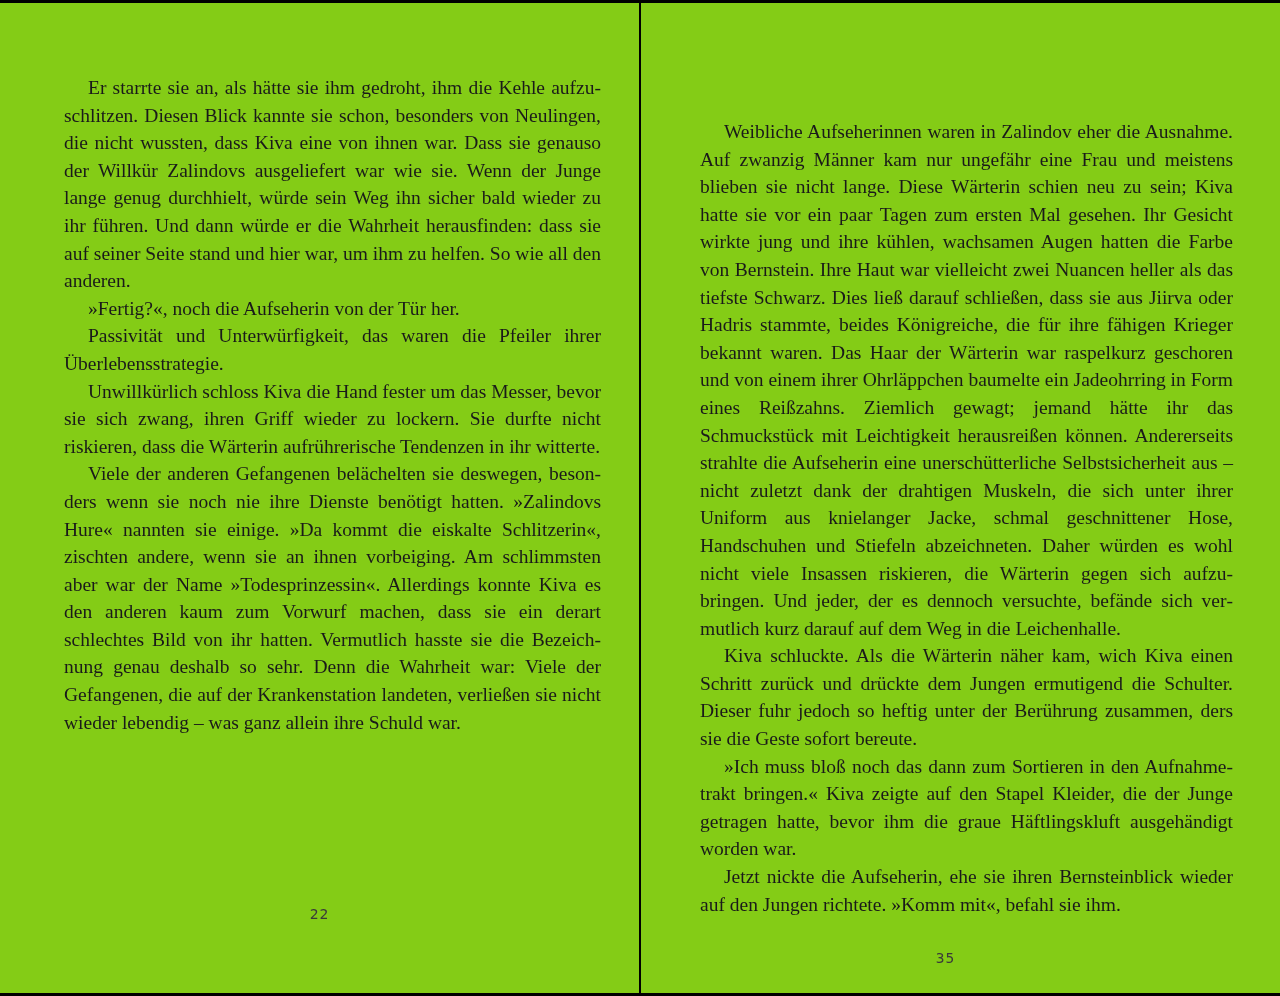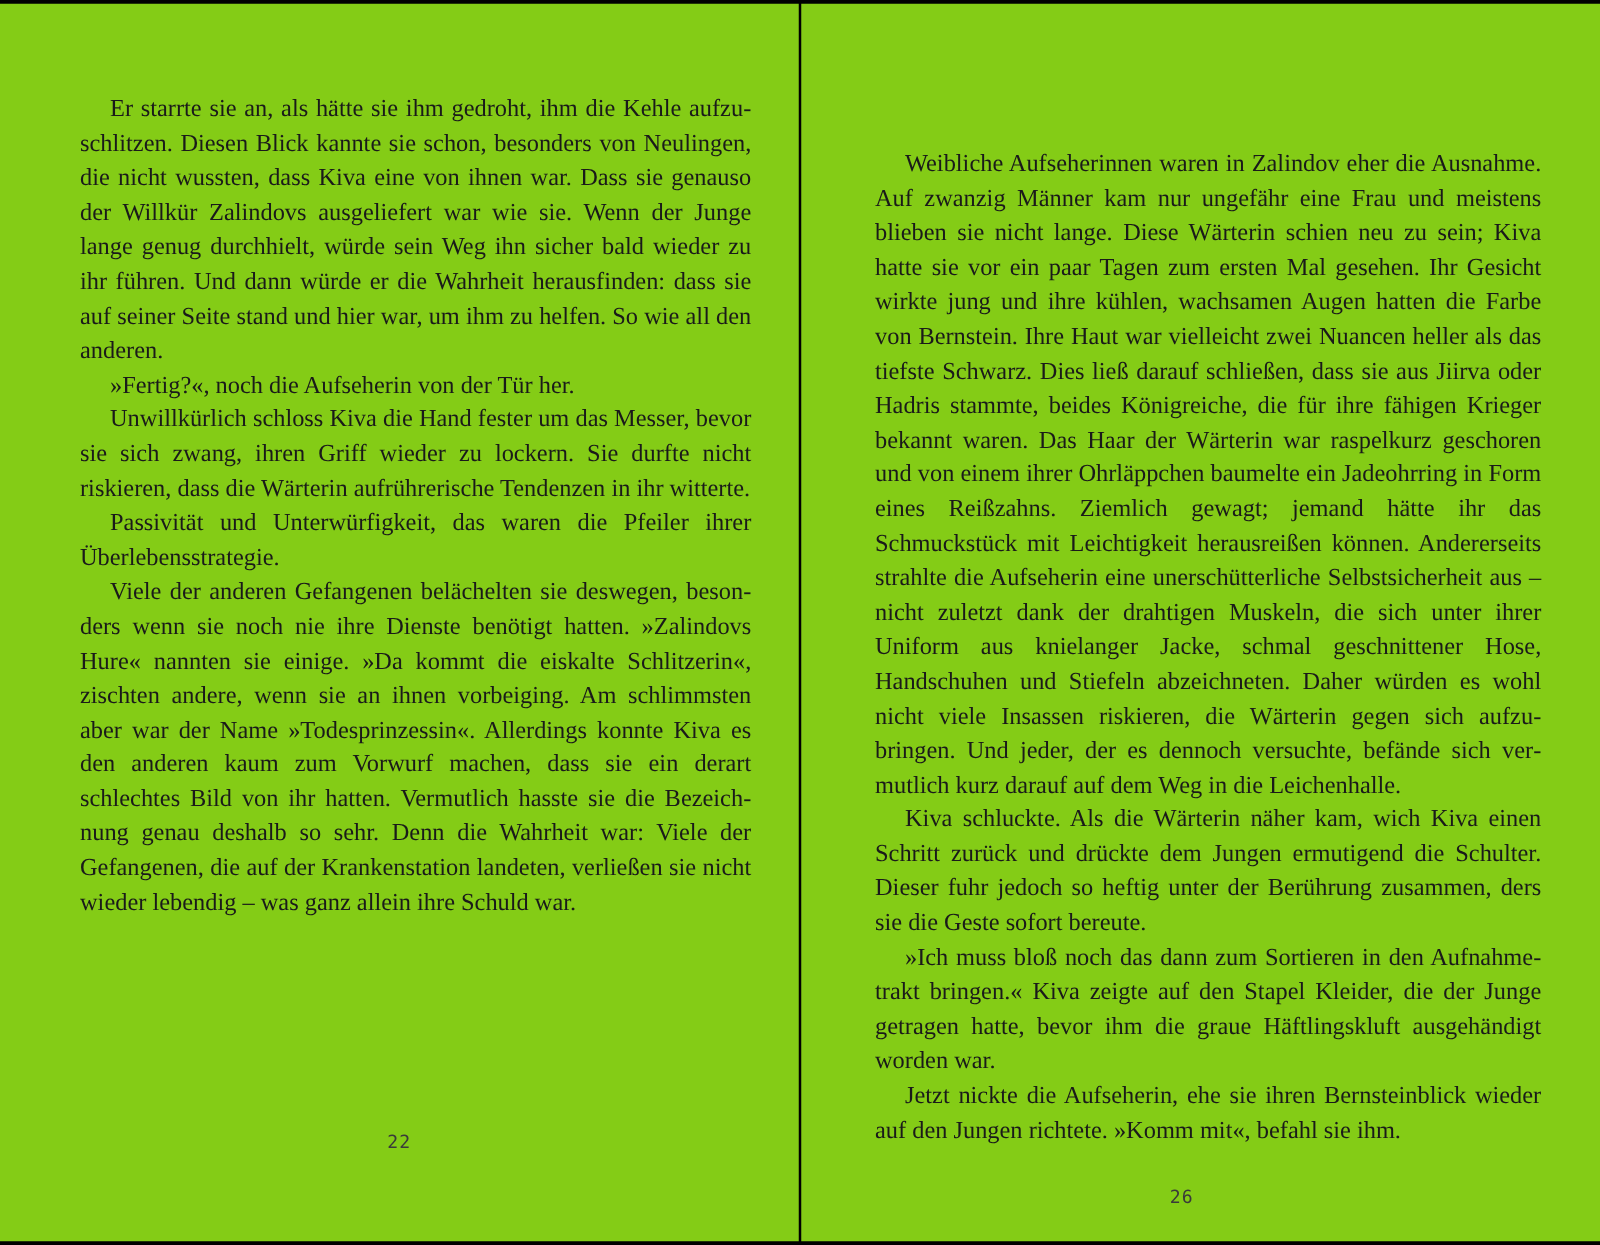--- a/index.html
+++ b/index.html
@@ -73,34 +73,34 @@
 <body>
 
 <div class="spread">
 
   <div class="edge-line top"></div>
 
   <div class="page left">
     <div class="text-block">
       <p>Er starrte sie an, als hätte sie ihm gedroht, ihm die Kehle aufzu­schlitzen. Diesen Blick kannte sie schon, besonders von Neulin­gen, die nicht wussten, dass Kiva eine von ihnen war. Dass sie genauso der Willkür Zalindovs ausgeliefert war wie sie. Wenn der Junge lange genug durchhielt, würde sein Weg ihn sicher bald wie­der zu ihr führen. Und dann würde er die Wahrheit herausfinden: dass sie auf seiner Seite stand und hier war, um ihm zu helfen. So wie all den anderen.</p>
       <p>»Fertig?«, noch die Aufseherin von der Tür her.</p>
+      <p>Passivität und Unterwürfigkeit, das waren die Pfeiler ihrer Überlebensstrategie.</p>
       <p>Unwillkürlich schloss Kiva die Hand fester um das Messer, be­vor sie sich zwang, ihren Griff wieder zu lockern. Sie durfte nicht riskieren, dass die Wärterin aufrührerische Tendenzen in ihr wit­terte.</p>
-      <p>Passivität und Unterwürfigkeit, das waren die Pfeiler ihrer Überlebensstrategie.</p>
       <p>Viele der anderen Gefangenen belächelten sie deswegen, beson­ders wenn sie noch nie ihre Dienste benötigt hatten. »Zalindovs Hure« nannten sie einige. »Da kommt die eiskalte Schlitzerin«, zischten andere, wenn sie an ihnen vorbeiging. Am schlimmsten aber war der Name »Todesprinzessin«. Allerdings konnte Kiva es den anderen kaum zum Vorwurf machen, dass sie ein derart schlechtes Bild von ihr hatten. Vermutlich hasste sie die Bezeich­nung genau deshalb so sehr. Denn die Wahrheit war: Viele der Gefangenen, die auf der Krankenstation landeten, verließen sie nicht wieder lebendig – was ganz allein ihre Schuld war.</p>
     </div>
     <div class="page-number">22</div>
   </div>
 
   <div class="center-divider"></div>
 
   <div class="page right">
     <div class="text-block">
       <p>Weibliche Aufseherinnen waren in Zalindov eher die Ausnah­me. Auf zwanzig Männer kam nur ungefähr eine Frau und meis­tens blieben sie nicht lange. Diese Wärterin schien neu zu sein; Kiva hatte sie vor ein paar Tagen zum ersten Mal gesehen. Ihr Ge­sicht wirkte jung und ihre kühlen, wachsamen Augen hatten die Farbe von Bernstein. Ihre Haut war vielleicht zwei Nuancen heller als das tiefste Schwarz. Dies ließ darauf schließen, dass sie aus Jiirva oder Hadris stammte, beides Königreiche, die für ihre fähi­gen Krieger bekannt waren. Das Haar der Wärterin war raspelkurz geschoren und von einem ihrer Ohrläppchen baumelte ein Jade­ohrring in Form eines Reißzahns. Ziemlich gewagt; jemand hätte ihr das Schmuckstück mit Leichtigkeit herausreißen können. An­dererseits strahlte die Aufseherin eine unerschütterliche Selbst­sicherheit aus – nicht zuletzt dank der drahtigen Muskeln, die sich unter ihrer Uniform aus knielanger Jacke, schmal geschnittener Hose, Handschuhen und Stiefeln abzeichneten. Daher würden es wohl nicht viele Insassen riskieren, die Wärterin gegen sich aufzu­bringen. Und jeder, der es dennoch versuchte, befände sich ver­mutlich kurz darauf auf dem Weg in die Leichenhalle.</p>
       <p>Kiva schluckte. Als die Wärterin näher kam, wich Kiva einen Schritt zurück und drückte dem Jungen ermutigend die Schulter. Dieser fuhr jedoch so heftig unter der Berührung zusammen, ders sie die Geste sofort bereute.</p>
       <p>»Ich muss bloß noch das dann zum Sortieren in den Aufnahme­trakt bringen.« Kiva zeigte auf den Stapel Kleider, die der Junge getragen hatte, bevor ihm die graue Häftlingskluft ausgehändigt worden war.</p>
       <p>Jetzt nickte die Aufseherin, ehe sie ihren Bernsteinblick wieder auf den Jungen richtete. »Komm mit«, befahl sie ihm.</p>
     </div>
-    <div class="page-number">26</div>
+    <div class="page-number">35</div>
   </div>
 
   <div class="edge-line bottom"></div>
 
 </div>
 
 </body></html>

